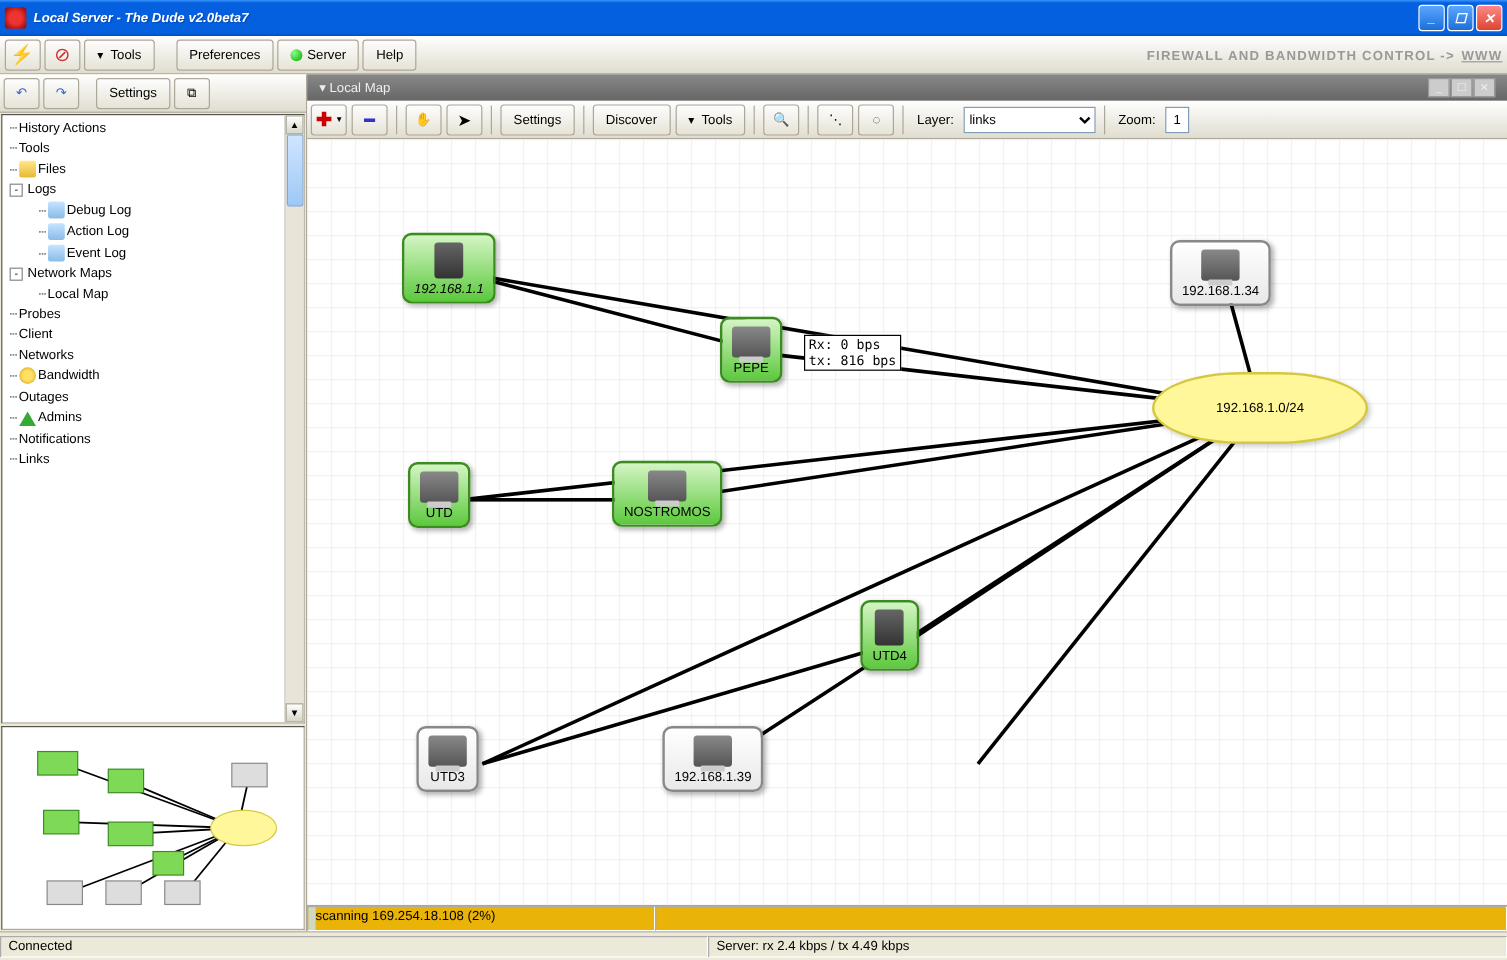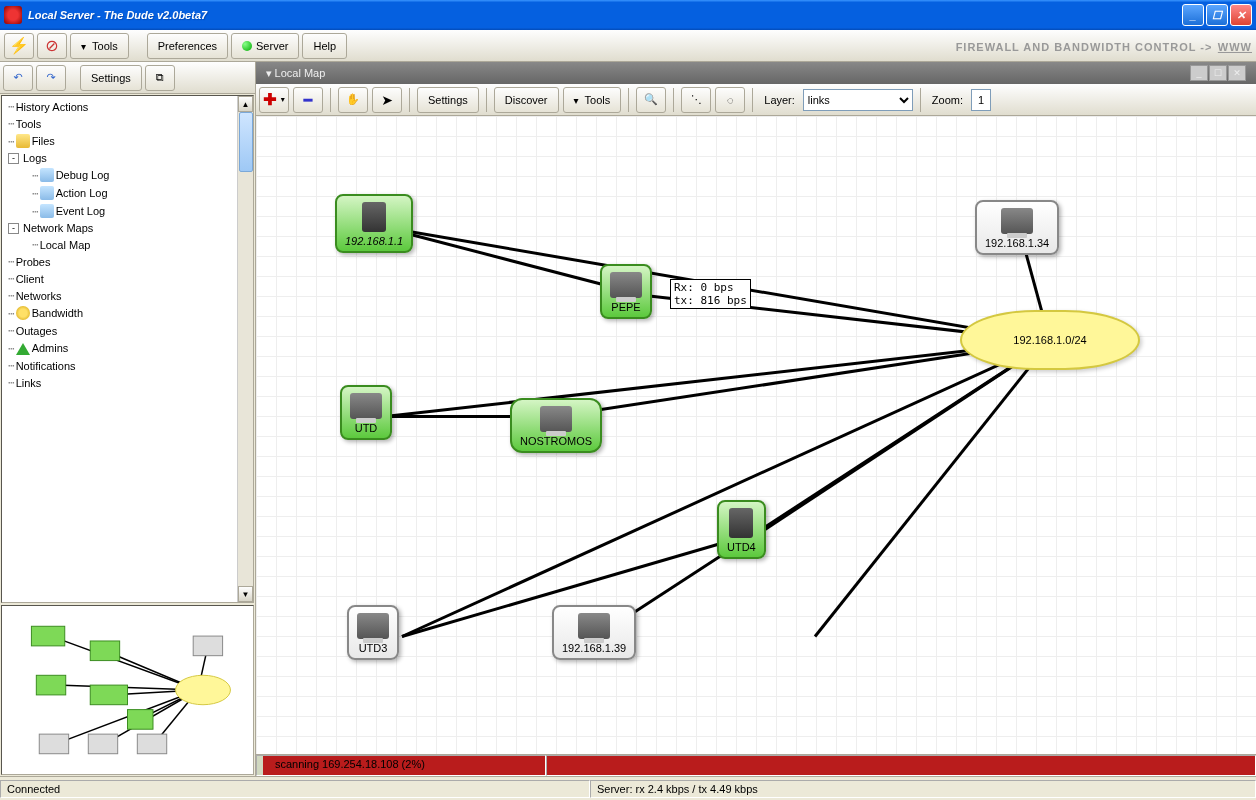--- a/index.html
+++ b/index.html
@@ -67,21 +67,21 @@
 .cloud { position: absolute; width: 180px; height: 60px; background: #fff799; border: 2px solid #d4c840; border-radius: 50% / 60%; display: flex; align-items: center; justify-content: center; font-size: 13px; box-shadow: 2px 2px 4px rgba(0,0,0,0.2); }
 .cloud::before, .cloud::after { content:""; position:absolute; background:#fff799; border:2px solid #d4c840; border-radius:50%; }
 .cloud::before { width:50px; height:40px; left:-15px; top:10px; z-index:-1; }
 .cloud::after { width:55px; height:45px; right:-18px; top:8px; z-index:-1; }
 
 .link-line { position: absolute; background: #000; height: 3px; transform-origin: 0 50%; }
 .link-label { position: absolute; background: #fff; border: 1px solid #000; padding: 1px 3px; font-family: monospace; font-size: 11px; white-space: pre; }
 
 
 .progress-row { height: 22px; display: flex; border-top: 1px solid #aca899; }
-.progress-cell { border: 1px inset #fff; padding: 2px 18px; background: #b91c1c; position: relative; }
+.progress-cell { border: 1px inset #fff; padding: 2px 6px; background: #eab308; position: relative; }
 .progress-cell .fill { position: absolute; left: 0; top: 0; bottom: 0; background: #d0d8c0; }
 .progress-cell span { position: relative; }
 .statusbar { height: 22px; display: flex; border-top: 1px solid #aca899; background: #ece9d8; align-items: flex-end; }
 .status-cell { border: 1px inset #fff; padding: 2px 6px; }
 
 svg.mini { width:100%; height:100%; }
 </style>
 </head>
 <body>
 
@@ -333,21 +333,21 @@
           <div>PEPE</div>
         </div>
         <div class="node grey" style="left: 719px; top: 84px;">
           <div class="devicon pc"></div>
           <div>192.168.1.34</div>
         </div>
         <div class="node green" style="left: 84px; top: 269px;">
           <div class="devicon pc"></div>
           <div>UTD</div>
         </div>
-        <div class="node green" style="left: 254px; top: 282px; border-radius: 12px;">
+        <div class="node green" style="left: 254px; top: 268px;">
           <div class="devicon pc"></div>
           <div>NOSTROMOS</div>
         </div>
         <div class="node green" style="left: 461px; top: 384px;">
           <div class="devicon router"></div>
           <div>UTD4</div>
         </div>
         <div class="node grey" style="left: 91px; top: 489px;">
           <div class="devicon pc"></div>
           <div>UTD3</div>

